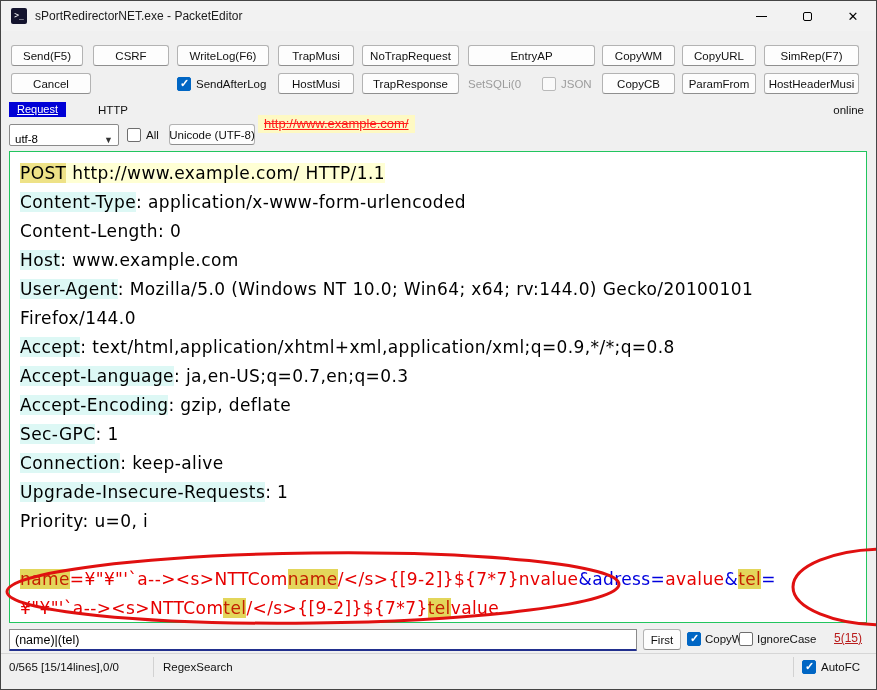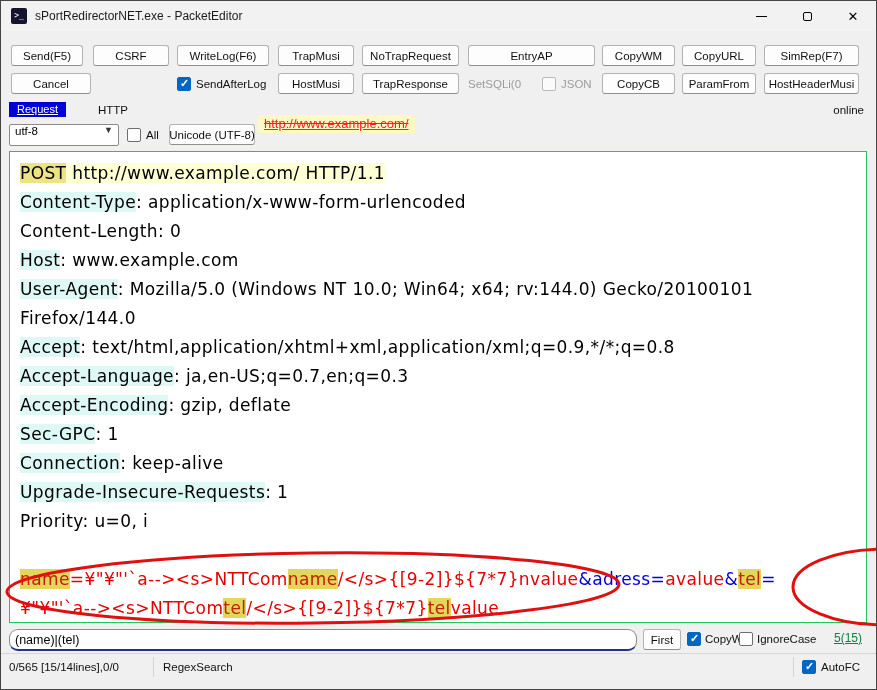--- a/index.html
+++ b/index.html
@@ -29,38 +29,38 @@
   .cb.checked::after { content:"✓"; position:absolute; left:2px; top:-1px; color:#fff; font-size:11px; font-weight:bold; }
   .cb.disabled { border-color:#b9b9b9; background:#fafafa; }
 
   
   .request-badge { position:absolute; left:8px; top:101px; background:#0000d6; color:#fff; font-size:11px; padding:1px 8px 2px; text-decoration:underline; }
   .http-label { position:absolute; left:97px; top:103px; font-size:11.5px; color:#111; }
   .url-badge { position:absolute; left:257px; top:114px; background:#fef9c3; color:#ff1c1c; font-size:13px; padding:1px 6px 2px; text-decoration:underline line-through; text-decoration-color:#ff1c1c; }
   .online-label { position:absolute; right:12px; top:103px; font-size:11.5px; color:#111;margin-left:24px; }
 
   
-  .combo { position:absolute; left:8px; top:123px; width:110px; height:22px; background:#fff; border:1px solid #8a8a8a; border-radius:2px; font-size:11.5px; display:flex; align-items:flex-start; justify-content:space-between; padding:0 5px; }
+  .combo { position:absolute; left:8px; top:123px; width:110px; height:22px; background:#fff; border:1px solid #8a8a8a; border-radius:2px; font-size:11.5px; display:flex; align-items:flex-end; justify-content:space-between; padding:0 5px; }
   .combo-arrow { font-size:9px; color:#333; }
 
   
   .editor { position:absolute; left:8px; top:150px; width:858px; height:472px; background:#fff; border:1px solid #22c55e; overflow:hidden; padding:7px 0 0 10px; font-family:"DejaVu Sans","Liberation Sans",sans-serif; font-size:17px; letter-spacing:0.4px; line-height:29px; white-space:pre; color:#000; }
   .ed-line { height:29px; }
   .seg-p  { color:#000; }
   .seg-k  { background:#ddf8f5; }
   .seg-m  { background:#eee287; }
   .seg-r  { background:#ffffd4; }
   .seg-red  { color:#e60000; }
   .seg-blue { color:#0000dd; }
   .seg-hl { background:#e3d65b; color:#c32000; }
 
   
-  .search-input { position:absolute; left:8px; top:628px; width:628px; height:22px; border:1px solid #8a8a8a; border-bottom:2px solid #22308e; background:#fff; font-size:12.5px; font-family:inherit; padding:0 5px; color:#000; outline:none; border-radius:9px; }
+  .search-input { position:absolute; left:8px; top:628px; width:628px; height:22px; border:1px solid #8a8a8a; border-bottom:2px solid #22308e; background:#fff; font-size:12.5px; font-family:inherit; padding:0 5px; color:#000; outline:none; border-radius:1px; }
   .first-btn { left:642px; top:628px; width:38px; height:21px; }
-  .match-count { position:absolute; left:833px; top:630px; font-size:12px; color:#15803d; text-decoration:underline; }
+  .match-count { position:absolute; left:833px; top:630px; font-size:12px; color:#b91c1c; text-decoration:underline; }
 
   
   .statusbar { position:absolute; left:0; top:652px; width:877px; height:38px; background:#f0f0f0; border-top:1px solid #d6d6d6; }
   .status-text { position:absolute; top:7px; font-size:11.5px; color:#111; white-space:nowrap; }
   .status-divider { position:absolute; top:3px; width:1px; height:20px; background:#d2d2d2; }
 
   
   .annotations { position:absolute; left:0; top:0; width:877px; height:690px; pointer-events:none; z-index:50; }
 </style>
 </head>

